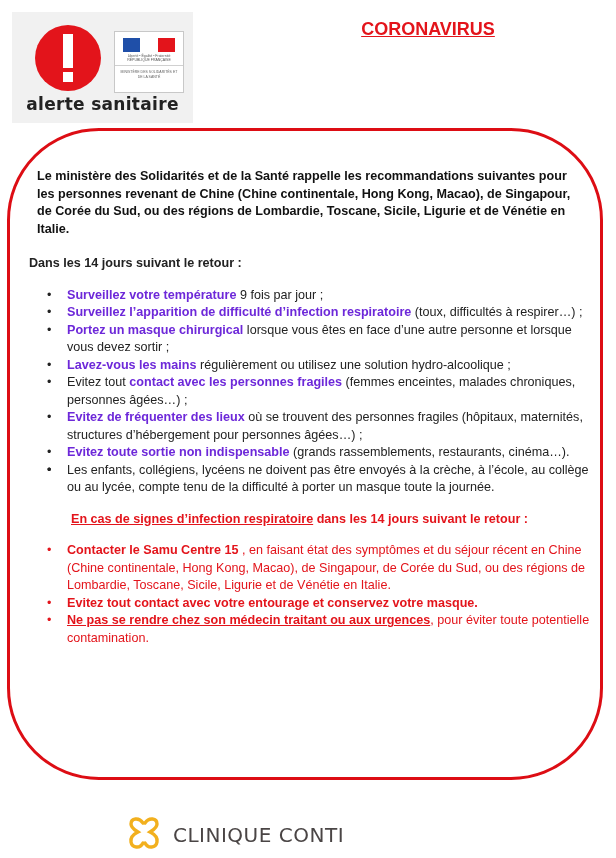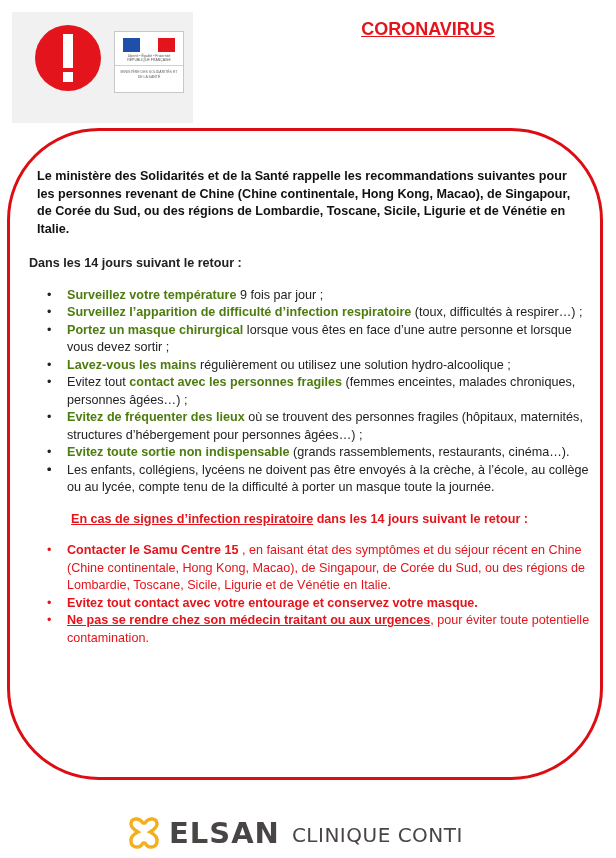--- a/index.html
+++ b/index.html
@@ -36,21 +36,21 @@
     
     .frame { position: absolute; left: 7px; top: 128px; width: 596px; height: 652px;
              border: 3px solid #dd0d14; border-radius: 92px; box-sizing: border-box; }
 
     .content { position: absolute; left: 29px; top: 160px; width: 565px; font-size: 12.6px; line-height: 17.5px; }
     .intro { font-weight: bold; color: #111; margin: 8px; }
     .section-head { font-weight: bold; margin: 16px 0 0 0; }
     ul { list-style: none; margin: 14px 0 0 0; padding: 0; }
     li { position: relative; padding-left: 38px; margin: 0; }
     li .bullet { position: absolute; left: 18px; top: 0; }
-    .navy { color: #4d7c0f; font-weight: bold; }
+    .navy { color: #6d28d9; font-weight: bold; }
     .dark { color: #222; }
     .red { color: #e3141b; }
     .red-b { color: #e3141b; font-weight: bold; }
     .u { text-decoration: underline; }
     .section-head.red-section { margin-top: 14px; padding-left: 42px; }
 
     
     .footer { position: absolute; left: 127px; top: 813px; height: 40px; display: flex; align-items: center; }
     .elsan-icon { width: 34px; height: 34px; }
     .elsan-name { margin-left: 8px; font-size: 29px; font-weight: bold; color: #4a4545; letter-spacing: 1px;
@@ -69,20 +69,21 @@
   <div class="marianne">
     <div class="flag">
       <div class="b"></div>
         <div class="w"></div>
         <div class="r"></div>
     </div>
     <div class="motto">Liberté • Égalité • Fraternité RÉPUBLIQUE FRANÇAISE</div>
     <div class="marianne-sep"></div>
     <div class="ministry">MINISTÈRE DES SOLIDARITÉS ET DE LA SANTÉ</div>
   </div>
+  <div class="alert-label">alerte sanitaire</div>
 </div>
 
 <div class="title-block">
   <div class="title-main">CORONAVIRUS</div>
 </div>
 
 <div class="frame"></div>
 
 <div class="content">
   <p class="intro">Le ministère des Solidarités et de la Santé rappelle les recommandations suivantes pour les personnes revenant de Chine (Chine continentale, Hong Kong, Macao), de Singapour, de Corée du Sud, ou des régions de Lombardie, Toscane, Sicile, Ligurie et de Vénétie en Italie.</p>
@@ -110,15 +111,14 @@
       <li><span class="bullet red">•</span><span class="red-b">Evitez tout contact avec votre entourage et conservez votre masque.</span><span class="red"></span></li>
       <li><span class="bullet red">•</span><span class="red-b u">Ne pas se rendre chez son médecin traitant ou aux urgences</span><span class="red">, pour éviter toute potentielle contamination.</span></li>
     </ul>
 </div>
 
 <div class="footer">
   <svg class="elsan-icon" viewBox="0 0 34 34">
     <path d="M16 7 C12 1 4 2 4 8 C4 12 8 14 11 16 C7 18 3 21 4 26 C5 32 13 33 16 27" fill="none" stroke="#f2b01e" stroke-width="3.4" stroke-linecap="round"></path>
     <path d="M18 7 C22 1 30 2 30 8 C30 12 26 14 23 16 C27 18 31 21 30 26 C29 32 21 33 18 27" fill="none" stroke="#f2b01e" stroke-width="3.4" stroke-linecap="round"></path>
   </svg>
-  <span class="elsan-name">ELSAN</span>
   <span class="clinic-name">CLINIQUE CONTI</span>
 </div>
 
 </body></html>

